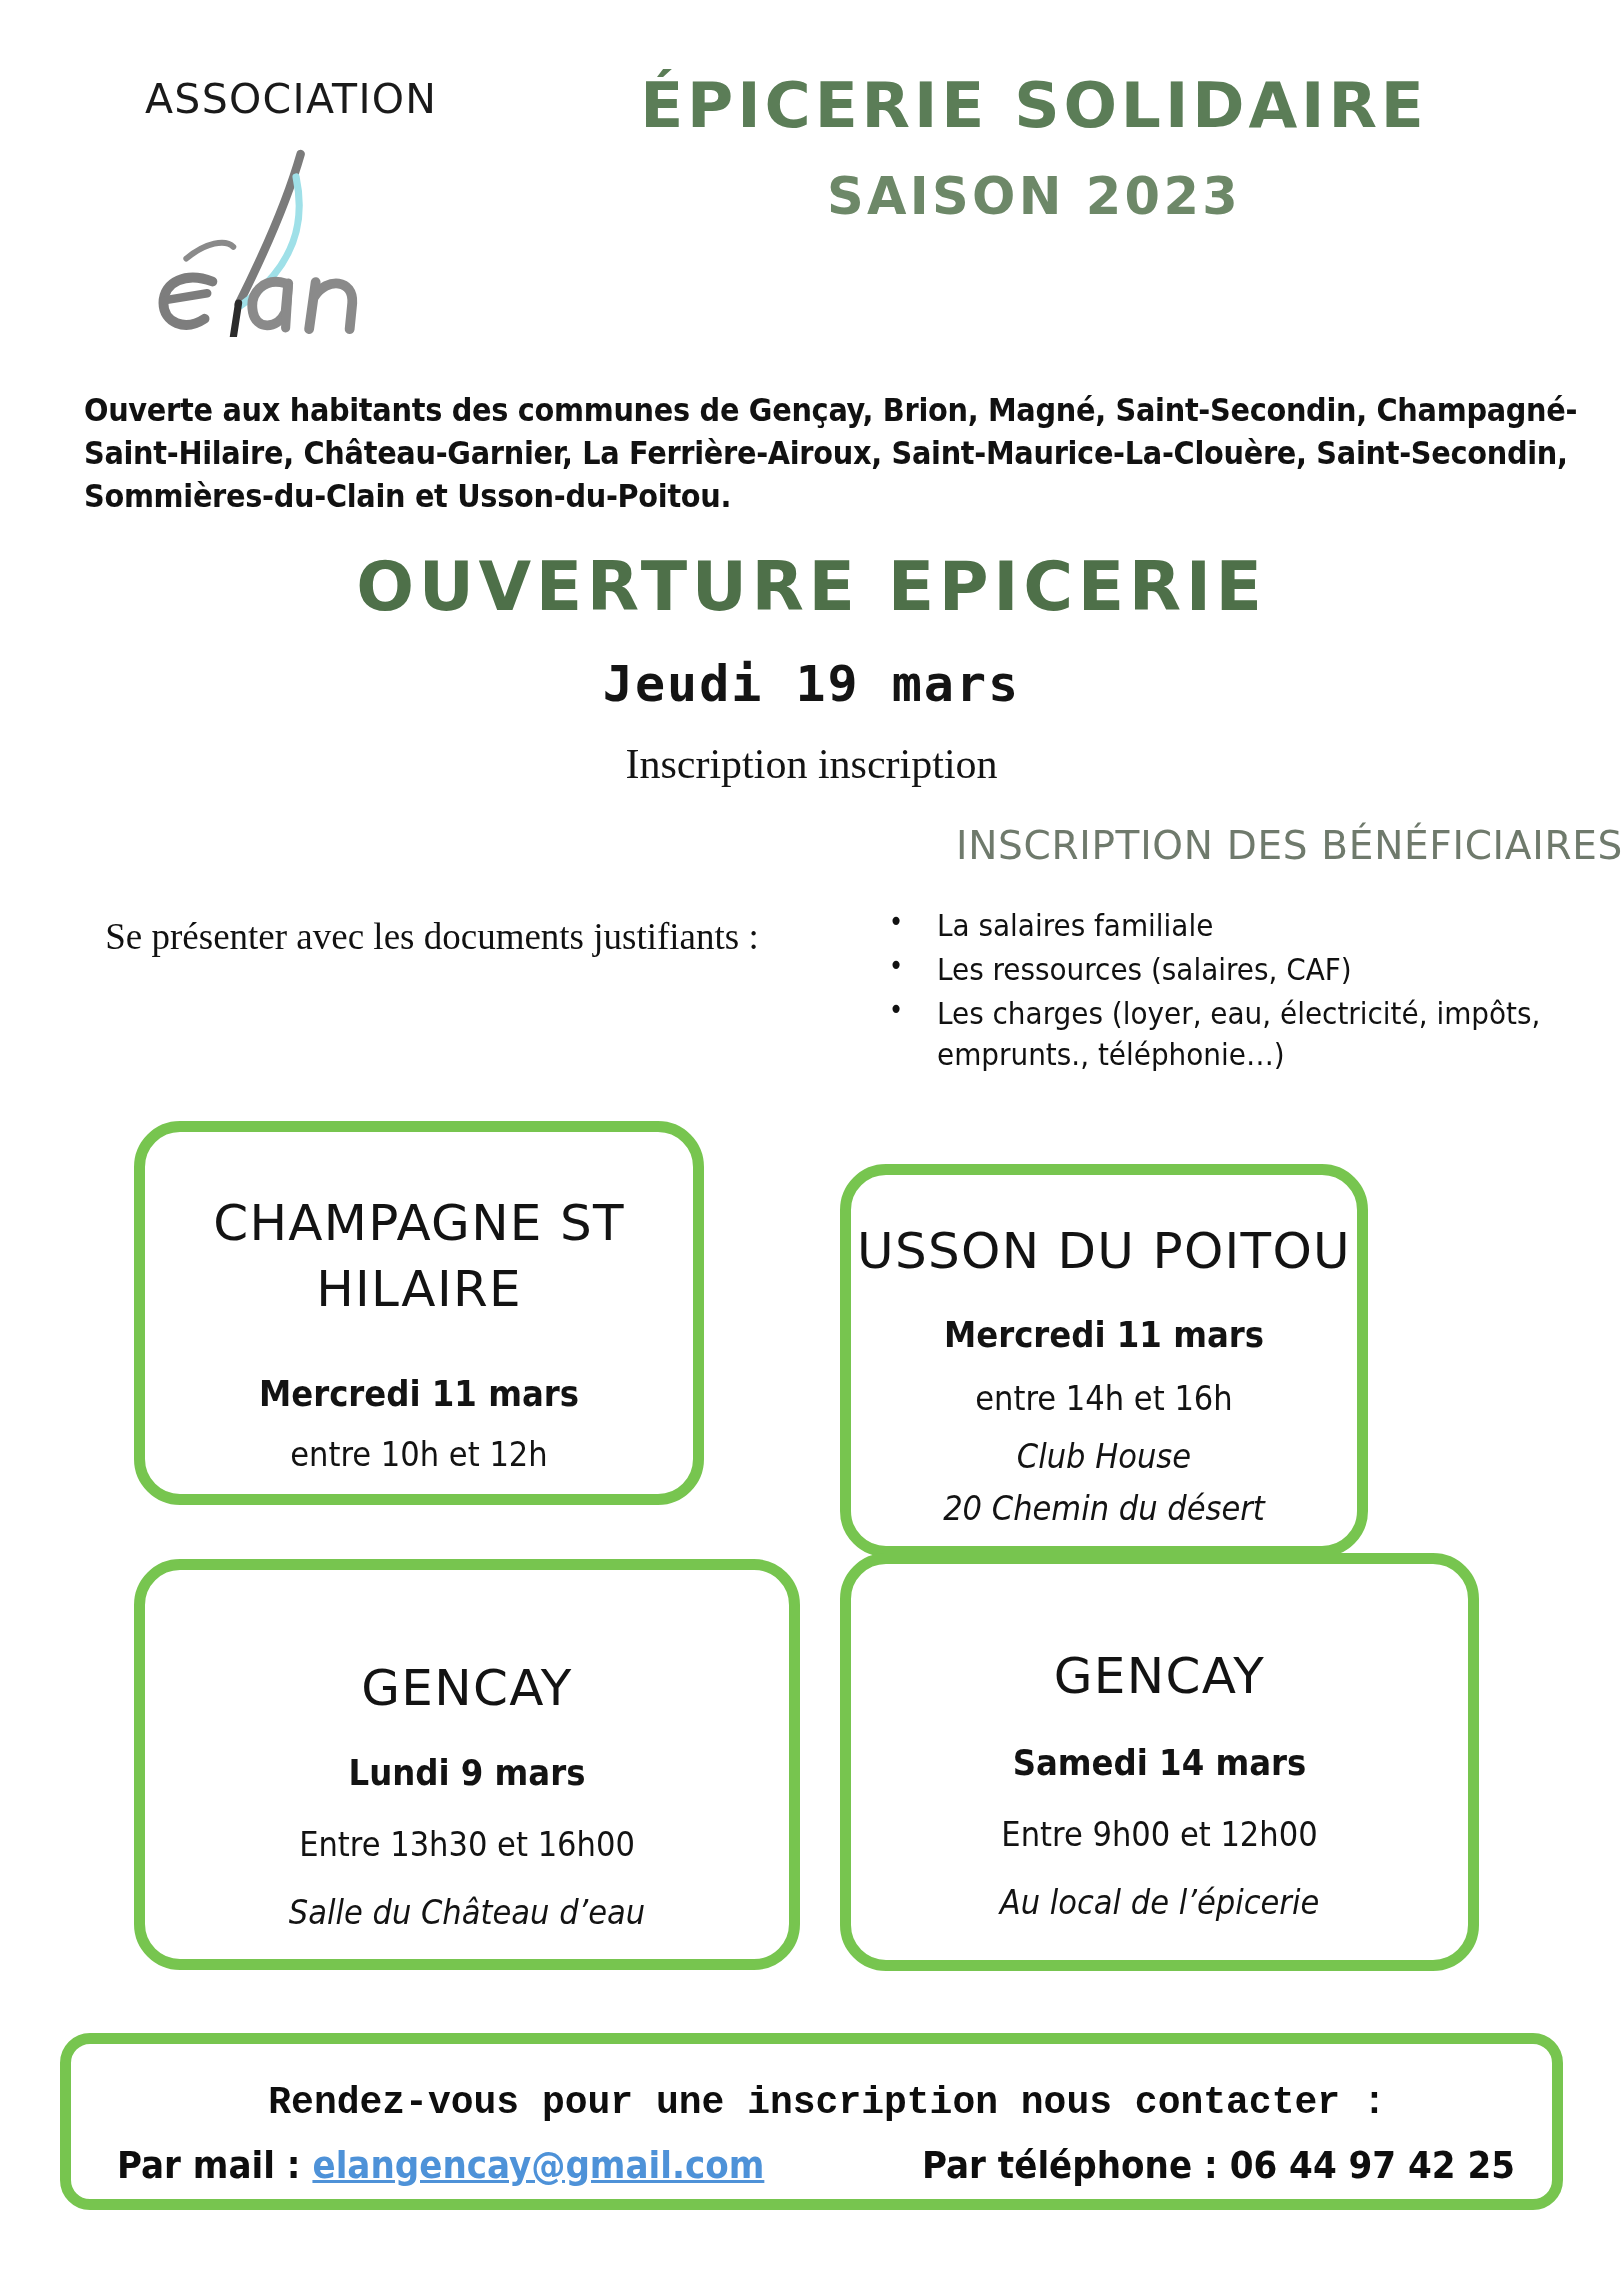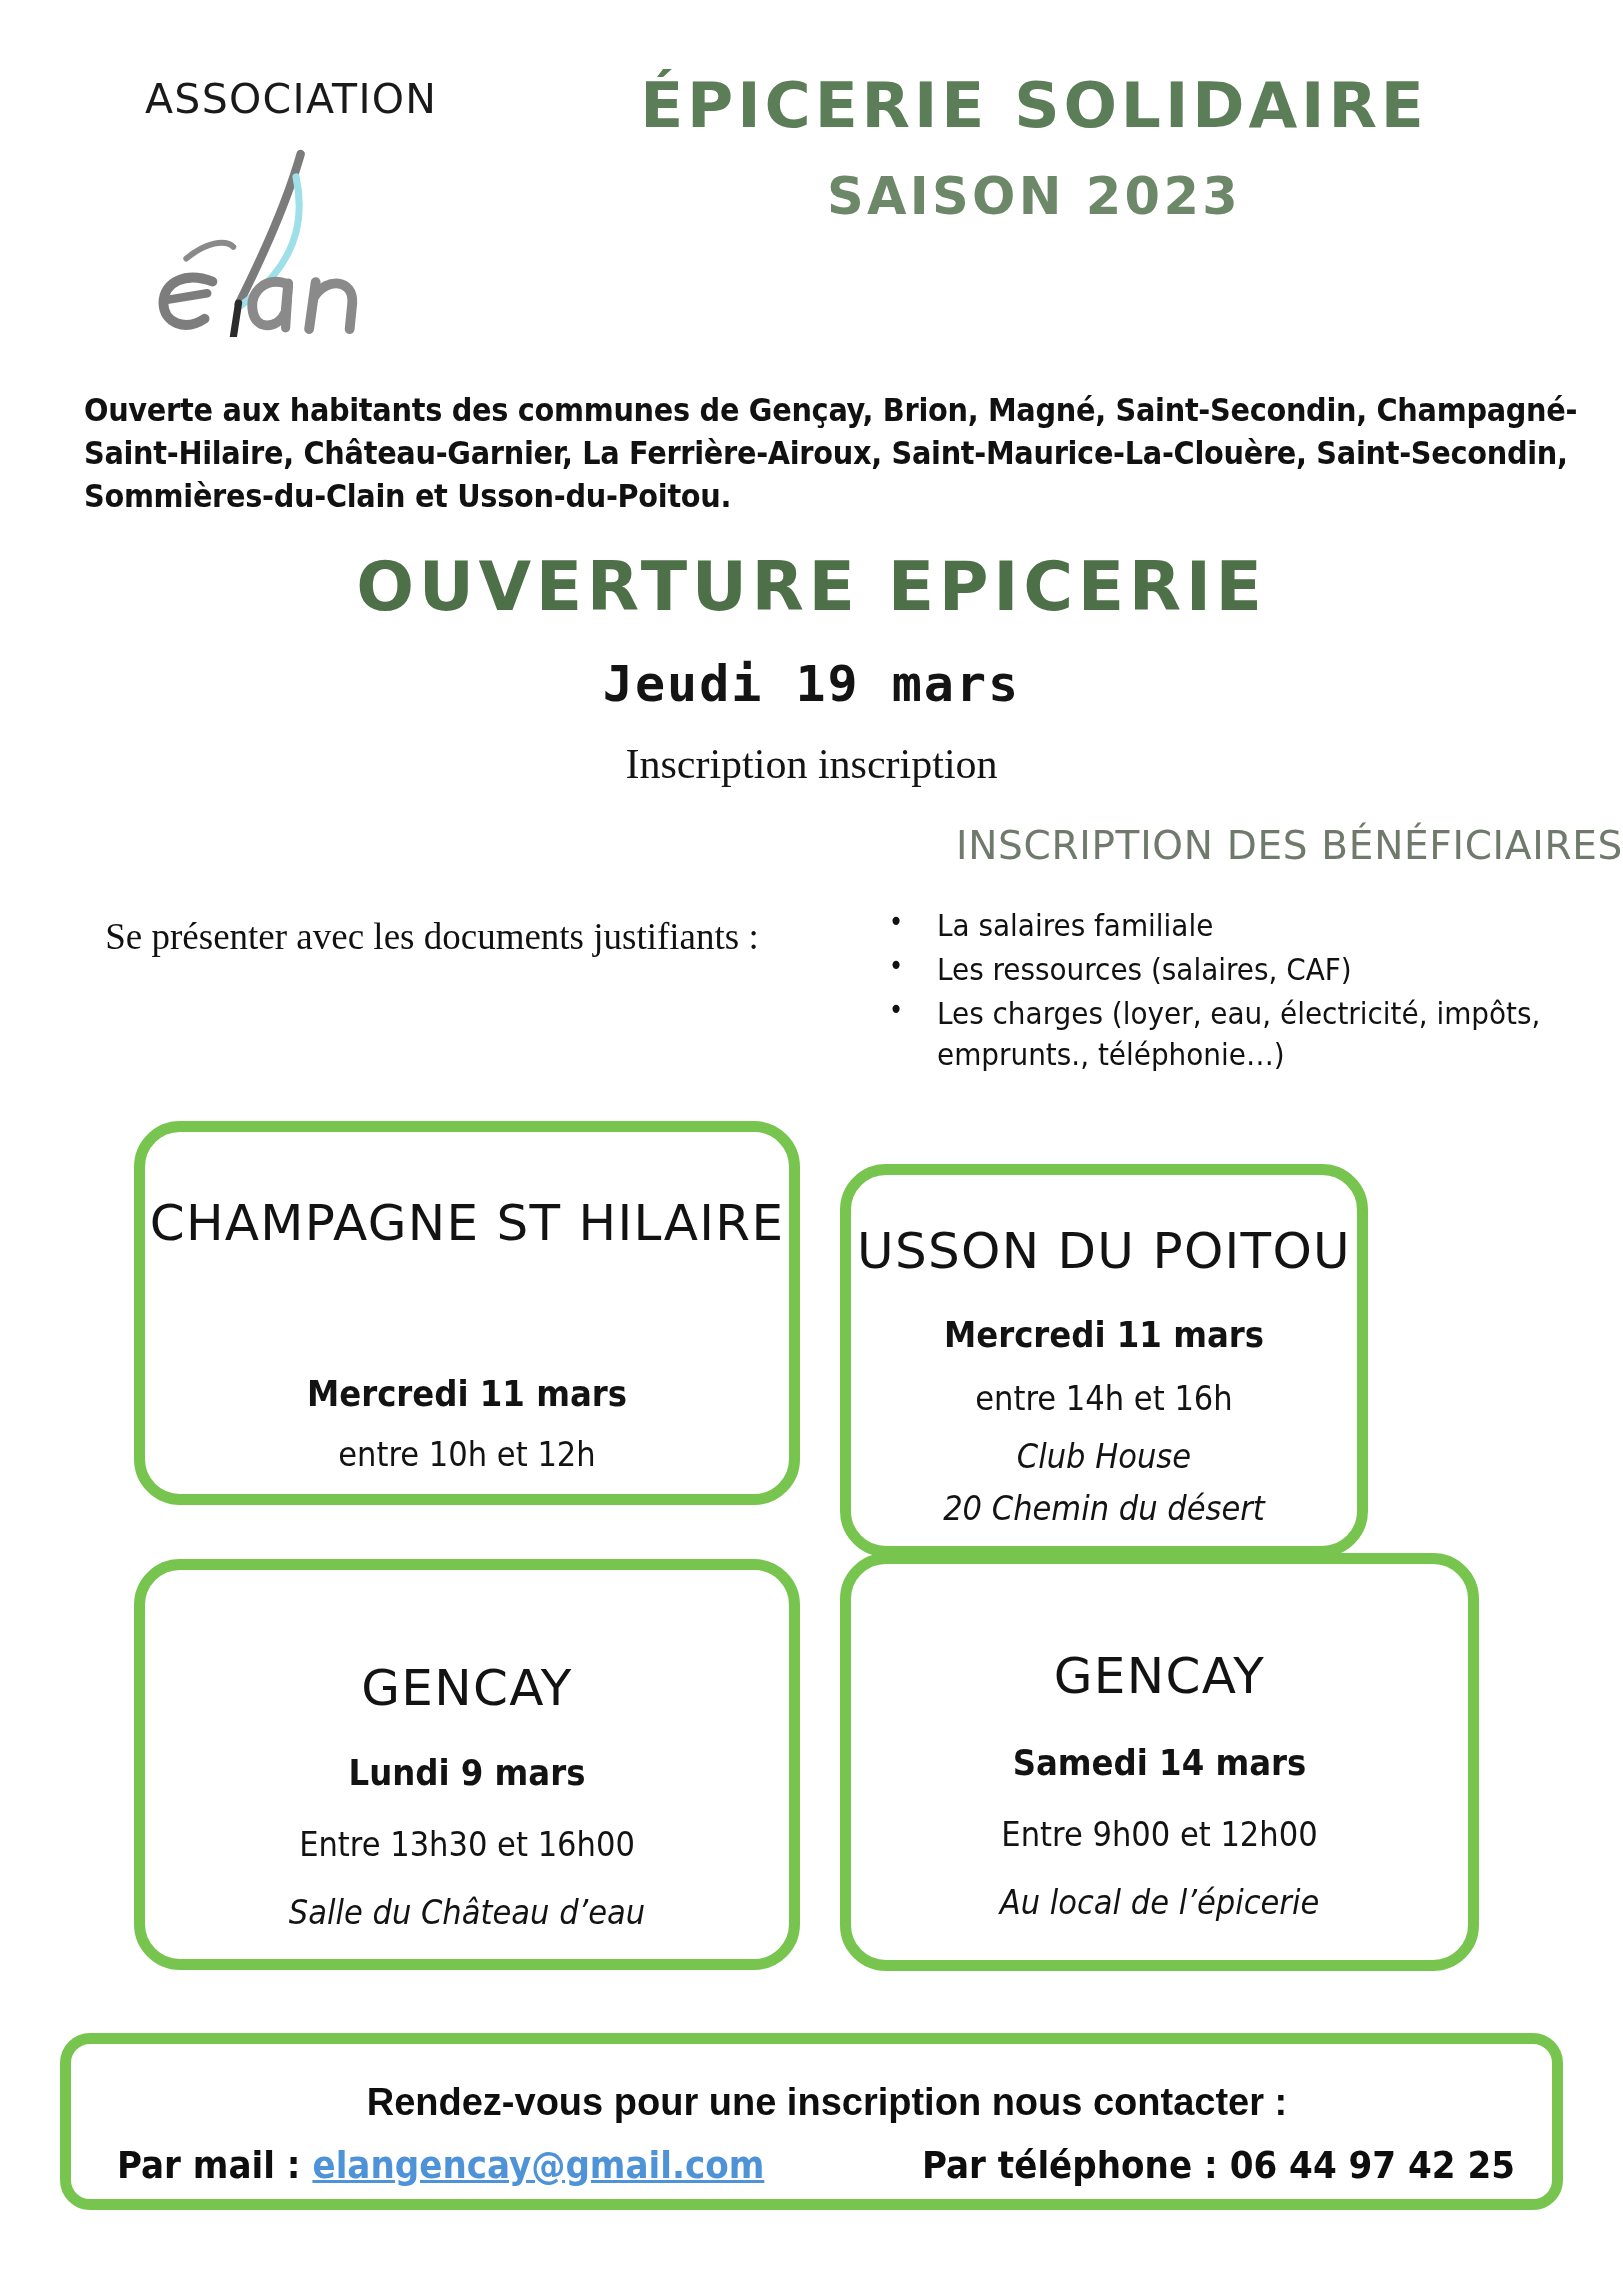--- a/index.html
+++ b/index.html
@@ -220,21 +220,21 @@
     border-radius: 30px;
     background: #ffffff;
     box-sizing: border-box;
   }
   .contact-line1 {
     position: absolute;
     left: 0;
     right: 0;
     top: 37px;
     text-align: center;
-    font-family: Liberation Sans, sans-serif;
+    font-family: Liberation Mono, monospace;
     font-weight: bold;
     font-size: 38px;
     color: #0e0e0e;
     padding-left: 31px;
   }
   .contact-mail {
     position: absolute;
     left: 46px;
     top: 99px;
     font-family: "DejaVu Sans Condensed", "Liberation Sans Narrow", "Liberation Sans", sans-serif;
@@ -295,21 +295,21 @@
   <div class="benef">INSCRIPTION DES BÉNÉFICIAIRES</div>
 
   <div class="docs-left">Se présenter avec les documents justifiants :</div>
 
   <ul class="bullets">
     <li>La salaires familiale</li>
     <li>Les ressources (salaires, CAF)</li>
     <li>Les charges (loyer, eau, électricité, impôts, emprunts., téléphonie…)</li>
   </ul>
 
-  <div class="gbox" style="left:134px; top:1121px; width:666px; height:384px;">
+  <div class="gbox" style="left:134px; top:1121px; width:570px; height:384px;">
     <div class="gbox-inner box-city" style="top:58px;">CHAMPAGNE ST HILAIRE</div>
     <div class="gbox-inner box-date" style="top:241px;">Mercredi 11 mars</div>
     <div class="gbox-inner box-time" style="top:302px;">entre 10h et 12h</div>
   </div>
 
   <div class="gbox" style="left:840px; top:1164px; width:528px; height:393px;">
     <div class="gbox-inner box-city" style="top:43px;">USSON DU POITOU</div>
     <div class="gbox-inner box-date" style="top:139px;">Mercredi 11 mars</div>
     <div class="gbox-inner box-time" style="top:203px;">entre 14h et 16h</div>
     <div class="gbox-inner box-place" style="top:261px;">Club House</div>

